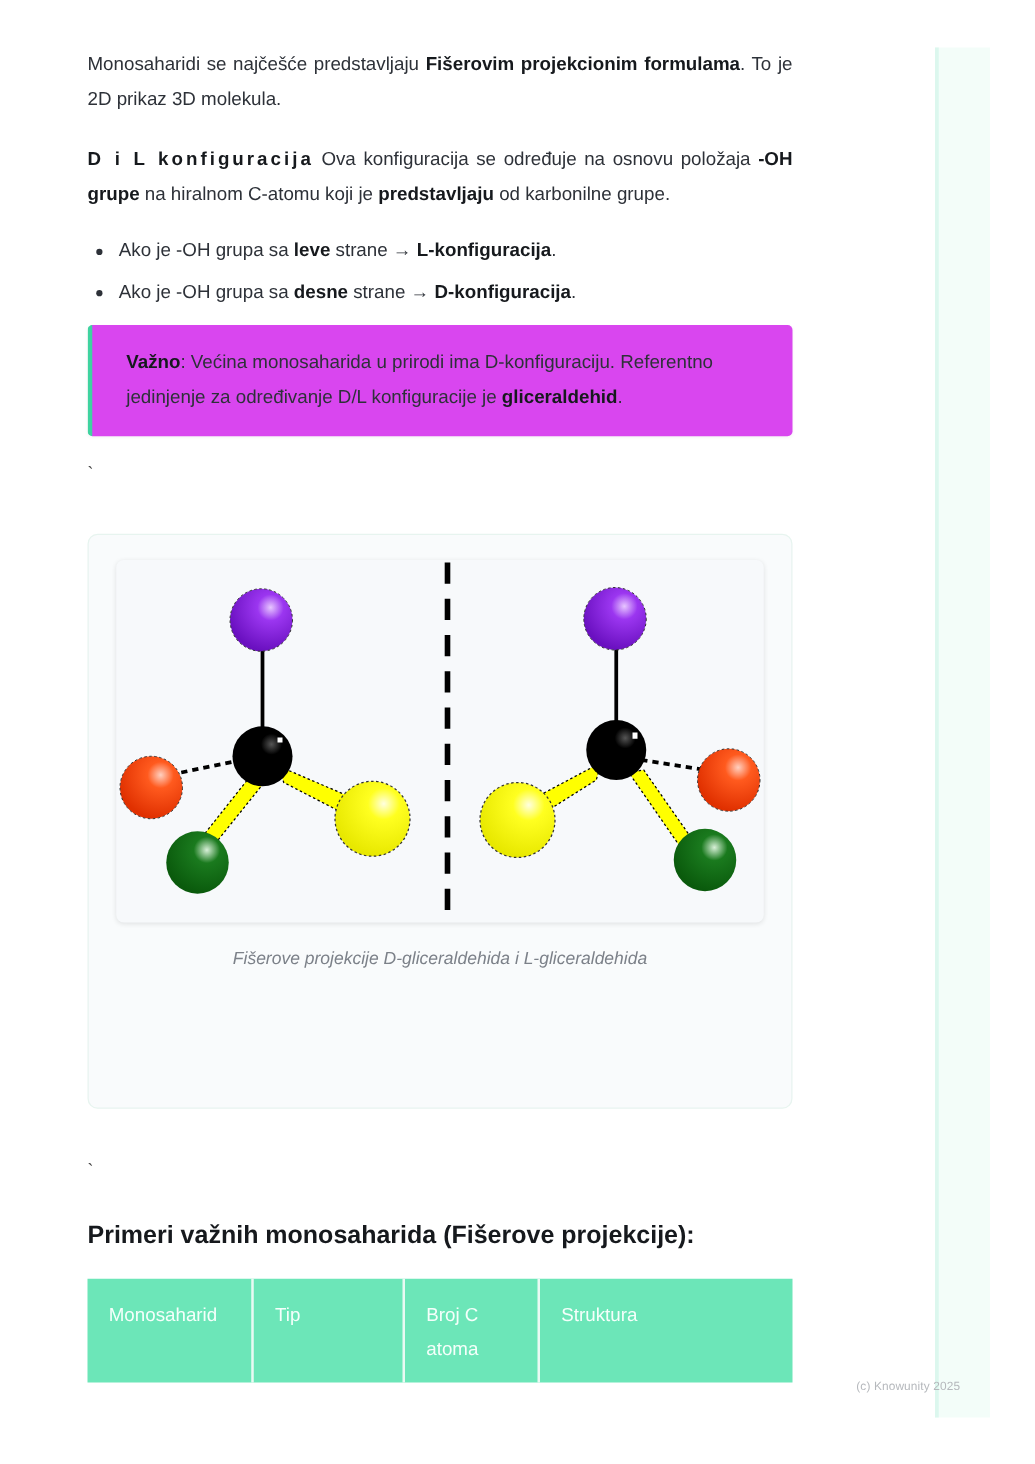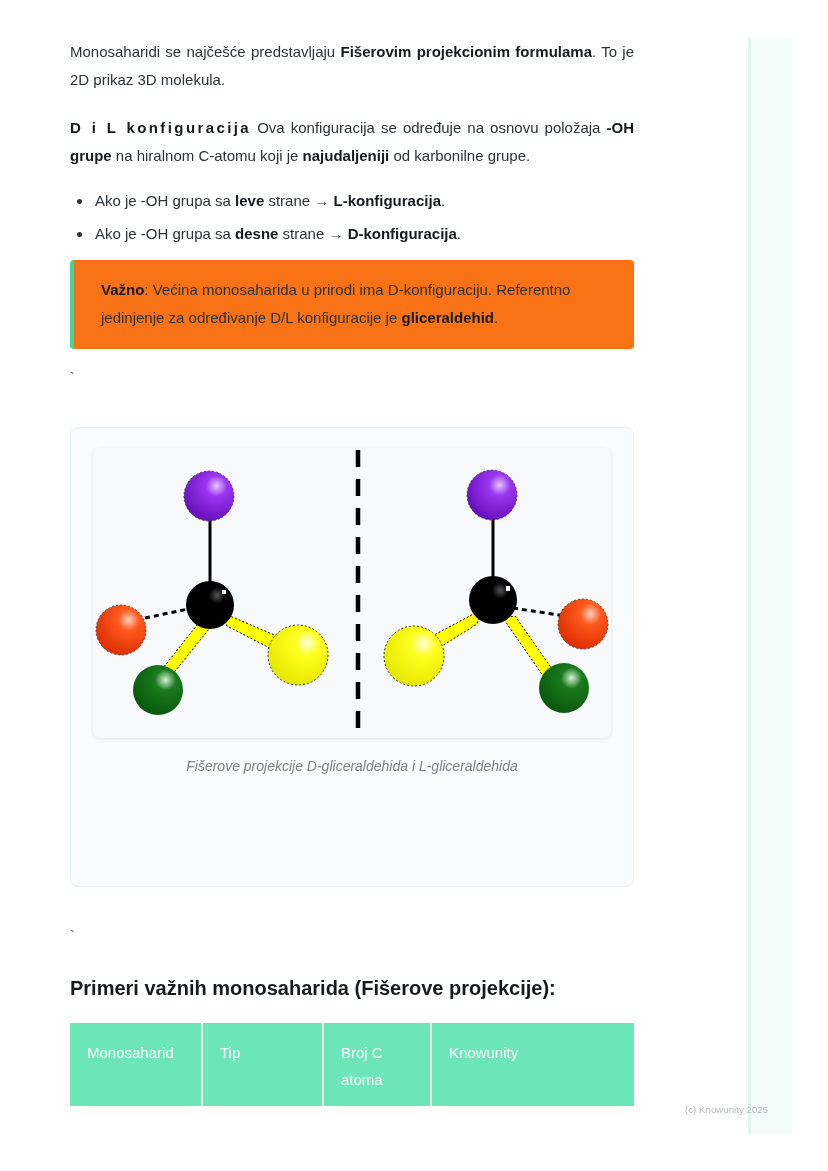--- a/index.html
+++ b/index.html
@@ -58,21 +58,21 @@
       border-radius: 50%;
       background: #2d3138;
     }
     .p1 { margin-bottom: 20px; }
     .list1 li { margin-bottom: 8px; }
     .p2 { margin-top: 12px; margin-bottom: 18px; }
     .p2 .spaced { letter-spacing: 2.4px; }
     .list2 li { margin-bottom: 8px; }
     .note {
       margin-top: 14px;
-      background: #f97316;
+      background: #d946ef;
       border-left: 4px solid #3fd3a0;
       border-radius: 4px;
       padding: 16px 20px 17px 27px;
       box-shadow: 0 1px 3px rgba(0,0,0,0.04);
     }
     .note p { text-align: left; line-height: 28px; }
     .tick {
       font-size: 14px;
       color: #444;
       line-height: 14px;
@@ -140,21 +140,21 @@
 <div class="side-strip"></div>
 <div class="copyright">(c) Knowunity 2025</div>
 
 <div class="content">
 
   <p class="p1"><span>Monosaharidi se najčešće predstavljaju </span><b>Fišerovim projekcionim formulama</b><span>. To je 2D prikaz 3D molekula.</span></p>
 
   <ul class="list1">
   </ul>
 
-  <p class="p2"><b class="spaced">D i L konfiguracija</b><span> Ova konfiguracija se određuje na osnovu položaja </span><b>-OH grupe</b><span> na hiralnom C-atomu koji je </span><b>najudaljeniji</b><span> od karbonilne grupe.</span></p>
+  <p class="p2"><b class="spaced">D i L konfiguracija</b><span> Ova konfiguracija se određuje na osnovu položaja </span><b>-OH grupe</b><span> na hiralnom C-atomu koji je </span><b>predstavljaju</b><span> od karbonilne grupe.</span></p>
 
   <ul class="list2">
     <li><span>Ako je -OH grupa sa </span><b>leve</b><span> strane → </span><b>L-konfiguracija</b><span>.</span></li>
     <li><span>Ako je -OH grupa sa </span><b>desne</b><span> strane → </span><b>D-konfiguracija</b><span>.</span></li>
   </ul>
 
   <div class="note">
     <p><b>Važno</b><span>: Većina monosaharida u prirodi ima D-konfiguraciju. Referentno jedinjenje za određivanje D/L konfiguracije je </span><b>gliceraldehid</b><span>.</span></p>
   </div>
 
@@ -232,18 +232,18 @@
       <col style="width:132px">
       <col style="width:121px">
       <col style="width:108px">
       <col style="width:203px">
     </colgroup>
     <thead>
       <tr>
         <th>Monosaharid</th>
         <th>Tip</th>
         <th>Broj C atoma</th>
-        <th>Knowunity</th>
+        <th>Struktura</th>
       </tr>
     </thead>
   </table>
 
 </div>
 
 </body></html>

